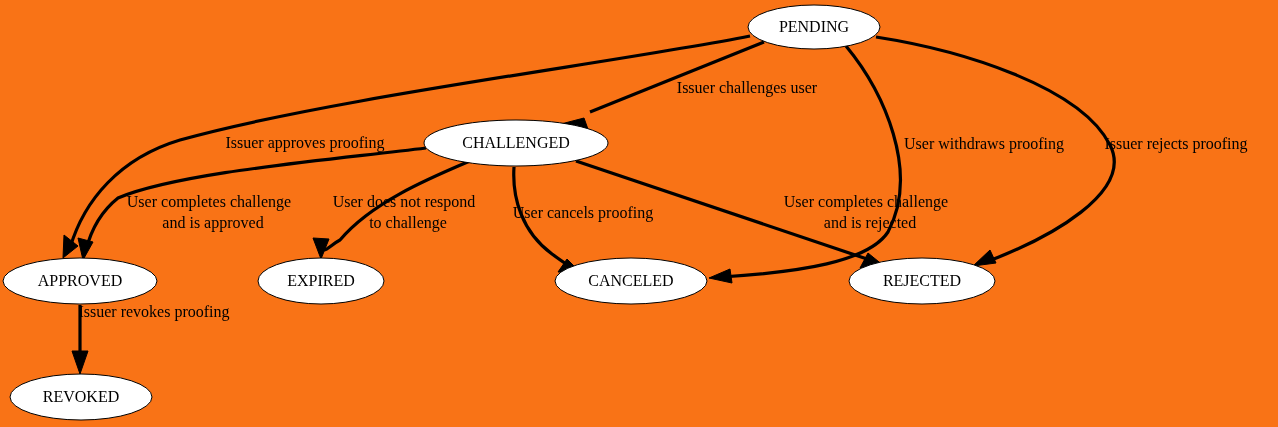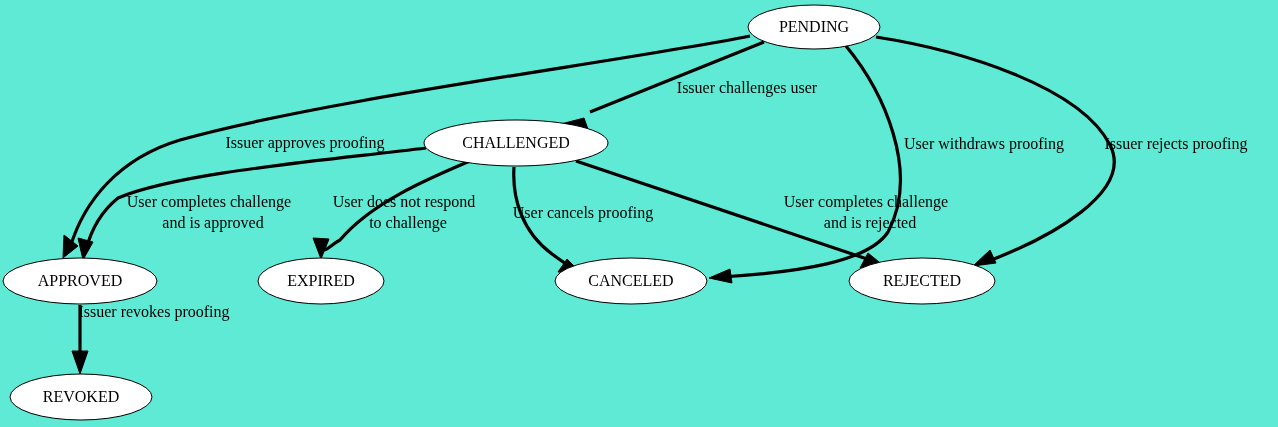--- a/index.html
+++ b/index.html
@@ -8,21 +8,21 @@
     padding: 0;
     background: #ffffff;
   }
   body {
     font-family: "Liberation Serif", "DejaVu Serif", serif;
   }
   #diagram-root {
     position: relative;
     width: 1278px;
     height: 427px;
-    background: #5eead4;
+    background: #f97316;
     overflow: hidden;
   }
   svg#graph-svg {
     position: absolute;
     top: 0;
     left: 0;
     width: 1278px;
     height: 427px;
     display: block;
   }

